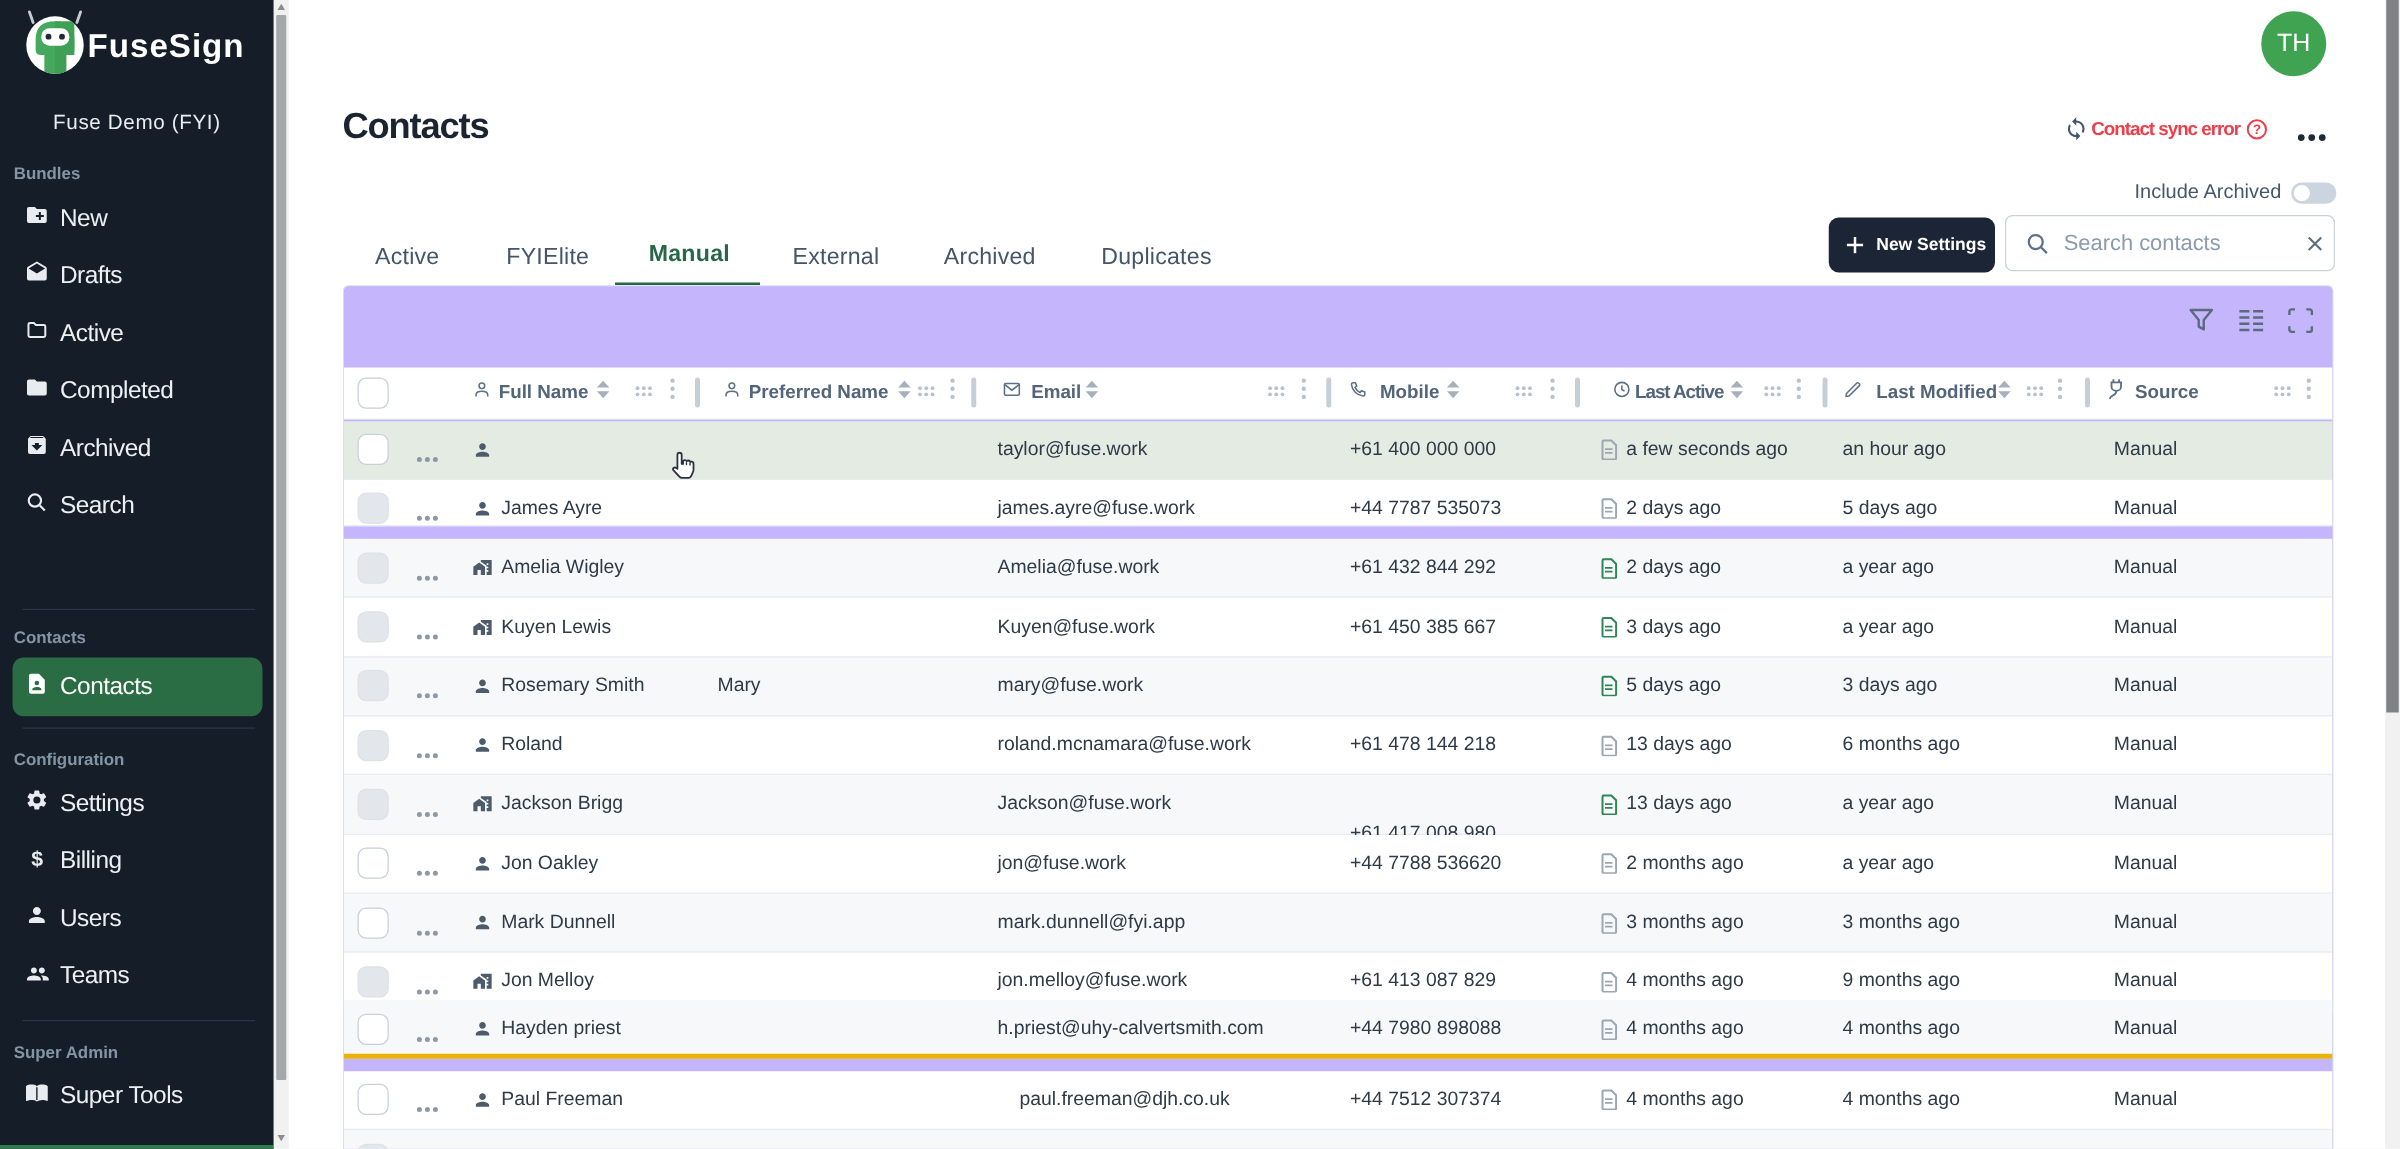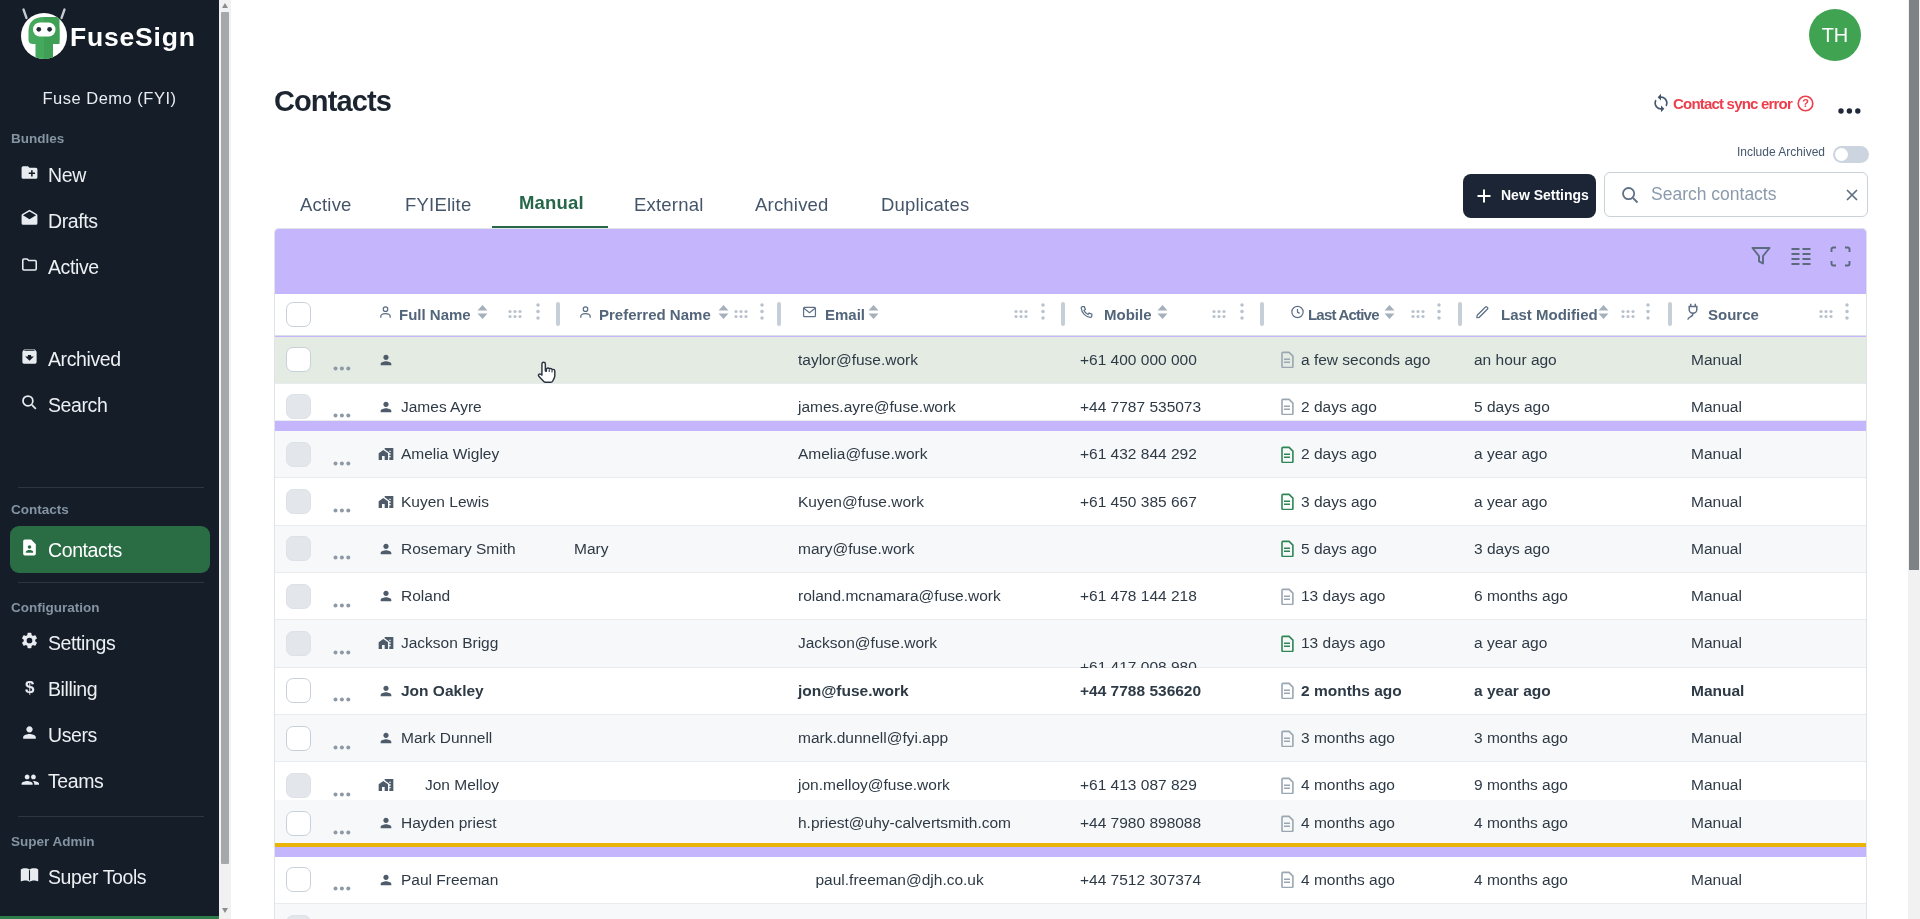--- a/index.html
+++ b/index.html
@@ -56,20 +56,28 @@
       <span class="tx">Drafts</span>
     </div>
     <div class="sb-item" style="top:244px;">
       <span class="ic"><svg width="19" height="19" viewBox="0 0 19 19" style="">
           <g transform="scale(0.7916666666666666)" fill="none" stroke="#e8ecf0" stroke-width="2">
             <path d="M3.5 6.5a1.5 1.5 0 0 1 1.5-1.5h4l2 2h8a1.5 1.5 0 0 1 1.5 1.5v9a1.5 1.5 0 0 1-1.5 1.5H5a1.5 1.5 0 0 1-1.5-1.5z"></path>
           </g>
         </svg></span>
       <span class="tx">Active</span>
     </div>
+    <div class="sb-item" style="top:290px;">
+      <span class="ic"><svg width="19" height="19" viewBox="0 0 19 19" style="">
+          <g transform="scale(0.7916666666666666)" fill="#e8ecf0">
+            <path d="M10 4H4a2 2 0 0 0-2 2v12a2 2 0 0 0 2 2h16a2 2 0 0 0 2-2V8a2 2 0 0 0-2-2h-8l-2-2z"></path>
+          </g>
+        </svg></span>
+      <span class="tx">Completed</span>
+    </div>
     <div class="sb-item" style="top:336px;">
       <span class="ic"><svg width="19" height="19" viewBox="0 0 19 19" style="">
           <g transform="scale(0.7916666666666666)" fill="#e8ecf0">
             <path d="M20.54 5.23 19.15 3.55A1.9 1.9 0 0 0 17.7 3H6.3c-.58 0-1.1.2-1.46.55L3.46 5.23C3.17 5.57 3 6.02 3 6.5V19a2 2 0 0 0 2 2h14a2 2 0 0 0 2-2V6.5c0-.48-.17-.93-.46-1.27zM12 17.5 6.5 12H10v-2h4v2h3.5L12 17.5zM5.12 5l.81-1h12l.94 1H5.12z"></path>
           </g>
         </svg></span>
       <span class="tx">Archived</span>
     </div>
     <div class="sb-item" style="top:382px;">
       <span class="ic"><svg width="19" height="19" viewBox="0 0 19 19" style="">
@@ -152,21 +160,21 @@
 <div class="abs" style="right:128px;top:95px;font-size:15px;font-weight:bold;letter-spacing:-0.8px;color:#ee3e4b;">Contact sync error</div>
 <div class="abs" style="left:1797px;top:95px;"><svg width="17" height="17" viewBox="0 0 17 17" style="">
       <circle cx="8.5" cy="8.5" r="7.3" fill="none" stroke="#ee3e4b" stroke-width="1.6"></circle>
       <text x="8.5" y="12.4" font-size="11" font-weight="bold" text-anchor="middle" fill="#ee3e4b" font-family="Liberation Sans, sans-serif">?</text>
     </svg></div>
 <div class="abs" style="left:1838px;top:100px;"><svg width="24" height="6" viewBox="0 0 24 6" style="">
       <circle cx="3.0" cy="3" r="2.7" fill="#1f2937"></circle>
       <circle cx="11.4" cy="3" r="2.7" fill="#1f2937"></circle>
       <circle cx="19.8" cy="3" r="2.7" fill="#1f2937"></circle>
     </svg></div>
-<div class="abs" style="right:95px;top:145px;font-size:12px;color:#45576c;margin-left:32px;">Include Archived</div>
+<div class="abs" style="right:95px;top:145px;font-size:16px;color:#45576c;margin-left:32px;">Include Archived</div>
 <div class="abs" style="left:1833px;top:146px;width:36px;height:17px;border-radius:9px;background:#ccd5df;"></div>
 <div class="abs" style="left:1835px;top:148px;width:13px;height:13px;border-radius:50%;background:#fff;"></div>
 <div class="abs" style="left:1463px;top:174px;width:133px;height:44px;background:#1b2535;border-radius:8px;color:#fff;">
     <span class="abs" style="left:14px;top:15px;"><svg width="14" height="14" viewBox="0 0 14 14">
         <path d="M7 0.5 V13.5 M0.5 7 H13.5" stroke="#fff" stroke-width="2"></path>
       </svg></span>
     <span class="abs" style="left:38px;top:13px;font-size:14px;font-weight:bold;">New Settings</span>
   </div>
 <div class="abs" style="left:1604px;top:172px;width:264px;height:45px;border:1px solid #c9d1d9;border-radius:6px;background:#fff;">
     <span class="abs" style="left:16px;top:13px;"><svg width="18" height="18" viewBox="0 0 18 18" style="">
@@ -547,21 +555,21 @@
       <div class="abs" style="left:1005.5px;top:14.649999999999999px;"><svg width="14" height="17" viewBox="0 0 14 17" style="">
           <g fill="none" stroke="#2e8555" stroke-width="1.6">
             <path d="M2 1h6.2L12 4.8V15.2a.9.9 0 0 1-.9.9H2a.9.9 0 0 1-.9-.9V1.9A.9.9 0 0 1 2 1z" transform="translate(.9 .4)"></path>
             <path d="M4 8.3h6M4 11.3h6" stroke-width="1.5"></path>
           </g>
         </svg></div>
       <div class="cell" style="left:1026.5px;top:23.15px;transform:translateY(-50%);">13 days ago</div>
       <div class="cell" style="left:1199.5px;top:23.15px;transform:translateY(-50%);">a year ago</div>
       <div class="cell" style="left:1416.5px;top:23.15px;transform:translateY(-50%);">Manual</div>
     </div>
-    <div class="row" style="left:0;top:438.5999999999999px;width:1591px;height:47.3px;background:#fff;border-bottom:1px solid #e8ecef;font-weight:bold;">
+    <div class="row" style="left:0;top:438.5999999999999px;width:1591px;height:47.3px;background:#fff;border-bottom:1px solid #e8ecef;">
       <div class="cb white" style="left:11.0px;top:10.649999999999999px;"></div>
       <div class="abs" style="left:58.5px;top:20.65px;"><svg width="20" height="5" viewBox="0 0 20 5" style="">
           <circle cx="2.5" cy="2.5" r="2.0" fill="#8d99a5"></circle>
           <circle cx="8.9" cy="2.5" r="2.0" fill="#8d99a5"></circle>
           <circle cx="15.3" cy="2.5" r="2.0" fill="#8d99a5"></circle>
         </svg></div>
       <div class="abs" style="left:103.5px;top:15.149999999999999px;"><svg width="16" height="16" viewBox="0 0 16 16" style="">
           <g transform="scale(0.6666666666666666)">
             <path fill="#4d5b6b" d="M12 12c2.21 0 4-1.79 4-4s-1.79-4-4-4-4 1.79-4 4 1.79 4 4 4zm0 2c-2.67 0-8 1.34-8 4v2h16v-2c0-2.66-5.33-4-8-4z"></path>
           </g>
@@ -609,21 +617,21 @@
           <circle cx="2.5" cy="2.5" r="2.0" fill="#8d99a5"></circle>
           <circle cx="8.9" cy="2.5" r="2.0" fill="#8d99a5"></circle>
           <circle cx="15.3" cy="2.5" r="2.0" fill="#8d99a5"></circle>
         </svg></div>
       <div class="abs" style="left:103.5px;top:15.149999999999999px;"><svg width="16" height="16" viewBox="0 0 16 16" style="">
           <g transform="scale(0.6666666666666666)">
             <path fill="#4d5b6b" d="M1 11v10h5v-6h4v6h5V11L8 6z"></path>
             <path fill="#4d5b6b" d="M10 3v1.97l7 5V21h6V3H10zm9 6h-2V7h2v2zm0 4h-2v-2h2v2zm0 4h-2v-2h2v2z"></path>
           </g>
         </svg></div>
-      <div class="cell" style="left:126.5px;top:23.15px;transform:translateY(-50%);margin-left:24px;">Jon Melloy</div>
+      <div class="cell" style="left:126.5px;top:23.15px;transform:translateY(-50%);">Jon Melloy</div>
       <div class="cell" style="left:523.5px;top:23.15px;transform:translateY(-50%);">jon.melloy@fuse.work</div>
       <div class="cell" style="left:805.5px;top:23.15px;transform:translateY(-50%);">+61 413 087 829</div>
       <div class="abs" style="left:1005.5px;top:14.649999999999999px;"><svg width="14" height="17" viewBox="0 0 14 17" style="">
           <g fill="none" stroke="#9aa6b2" stroke-width="1.6">
             <path d="M2 1h6.2L12 4.8V15.2a.9.9 0 0 1-.9.9H2a.9.9 0 0 1-.9-.9V1.9A.9.9 0 0 1 2 1z" transform="translate(.9 .4)"></path>
             <path d="M4 8.3h6M4 11.3h6" stroke-width="1.5"></path>
           </g>
         </svg></div>
       <div class="cell" style="left:1026.5px;top:23.15px;transform:translateY(-50%);">4 months ago</div>
       <div class="cell" style="left:1199.5px;top:23.15px;transform:translateY(-50%);">9 months ago</div>

